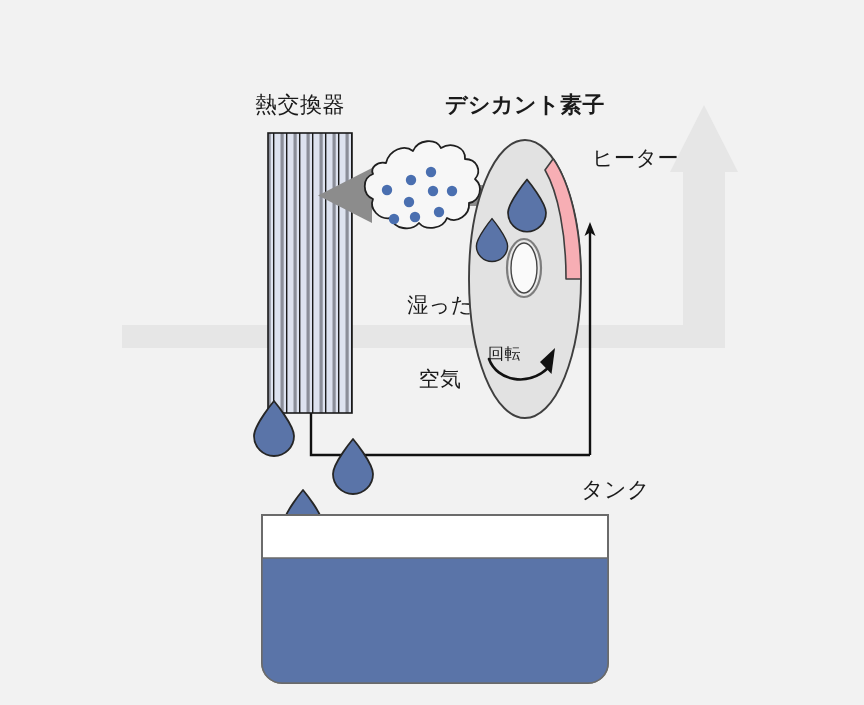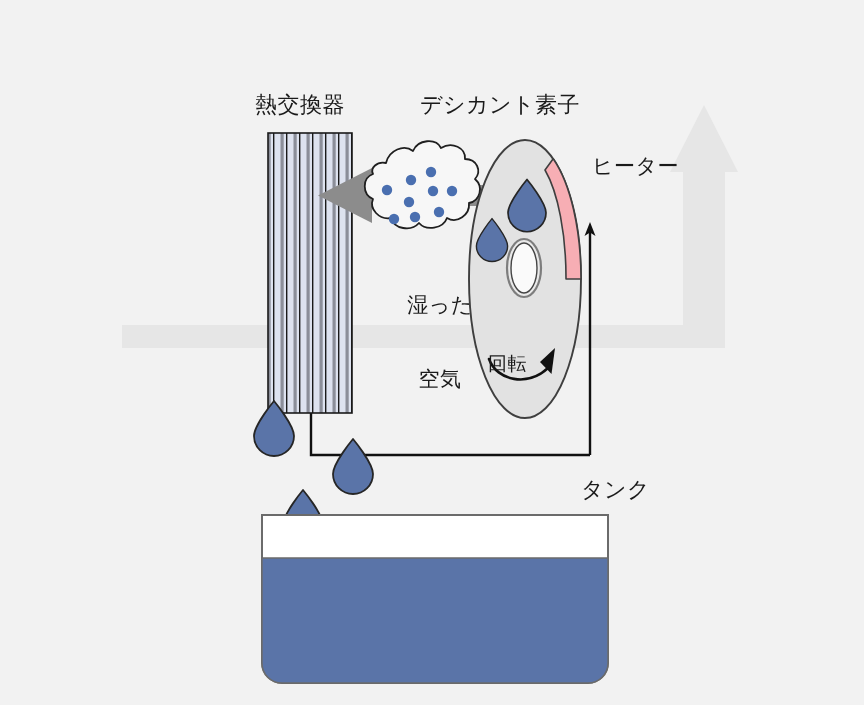--- a/index.html
+++ b/index.html
@@ -34,29 +34,28 @@
     line-height: 1.18;
     letter-spacing: 0.5px;
   }
   .lbl-title {
     font-size: 22px;
   }
   .lbl-mid {
     font-size: 21px;
   }
   .lbl-small {
-    font-size: 19px;
-    margin-top: 8px;
+    font-size: 16px;
   }
   .lbl-center {
     text-align: center;
   }
   #label-heat-exchanger { left: 255px; top: 92px; }
-  #label-desiccant      { left: 420px; top: 92px; }
-  #label-heater         { left: 592px; top: 154px; }
+  #label-desiccant      { left: 445px; top: 92px; font-weight: bold; }
+  #label-heater         { left: 592px; top: 146px; }
   #label-humid-air      { left: 385px; top: 243px; width: 70px; margin-left: 20px; }
   #label-rotation       { left: 488px; top: 345px; }
   #label-tank           { left: 541px; top: 477px; margin-left: 40px; }
 </style>
 </head>
 <body>
 
 <div id="stage">
 
   <svg id="diagram-svg" viewBox="0 0 864 705">

